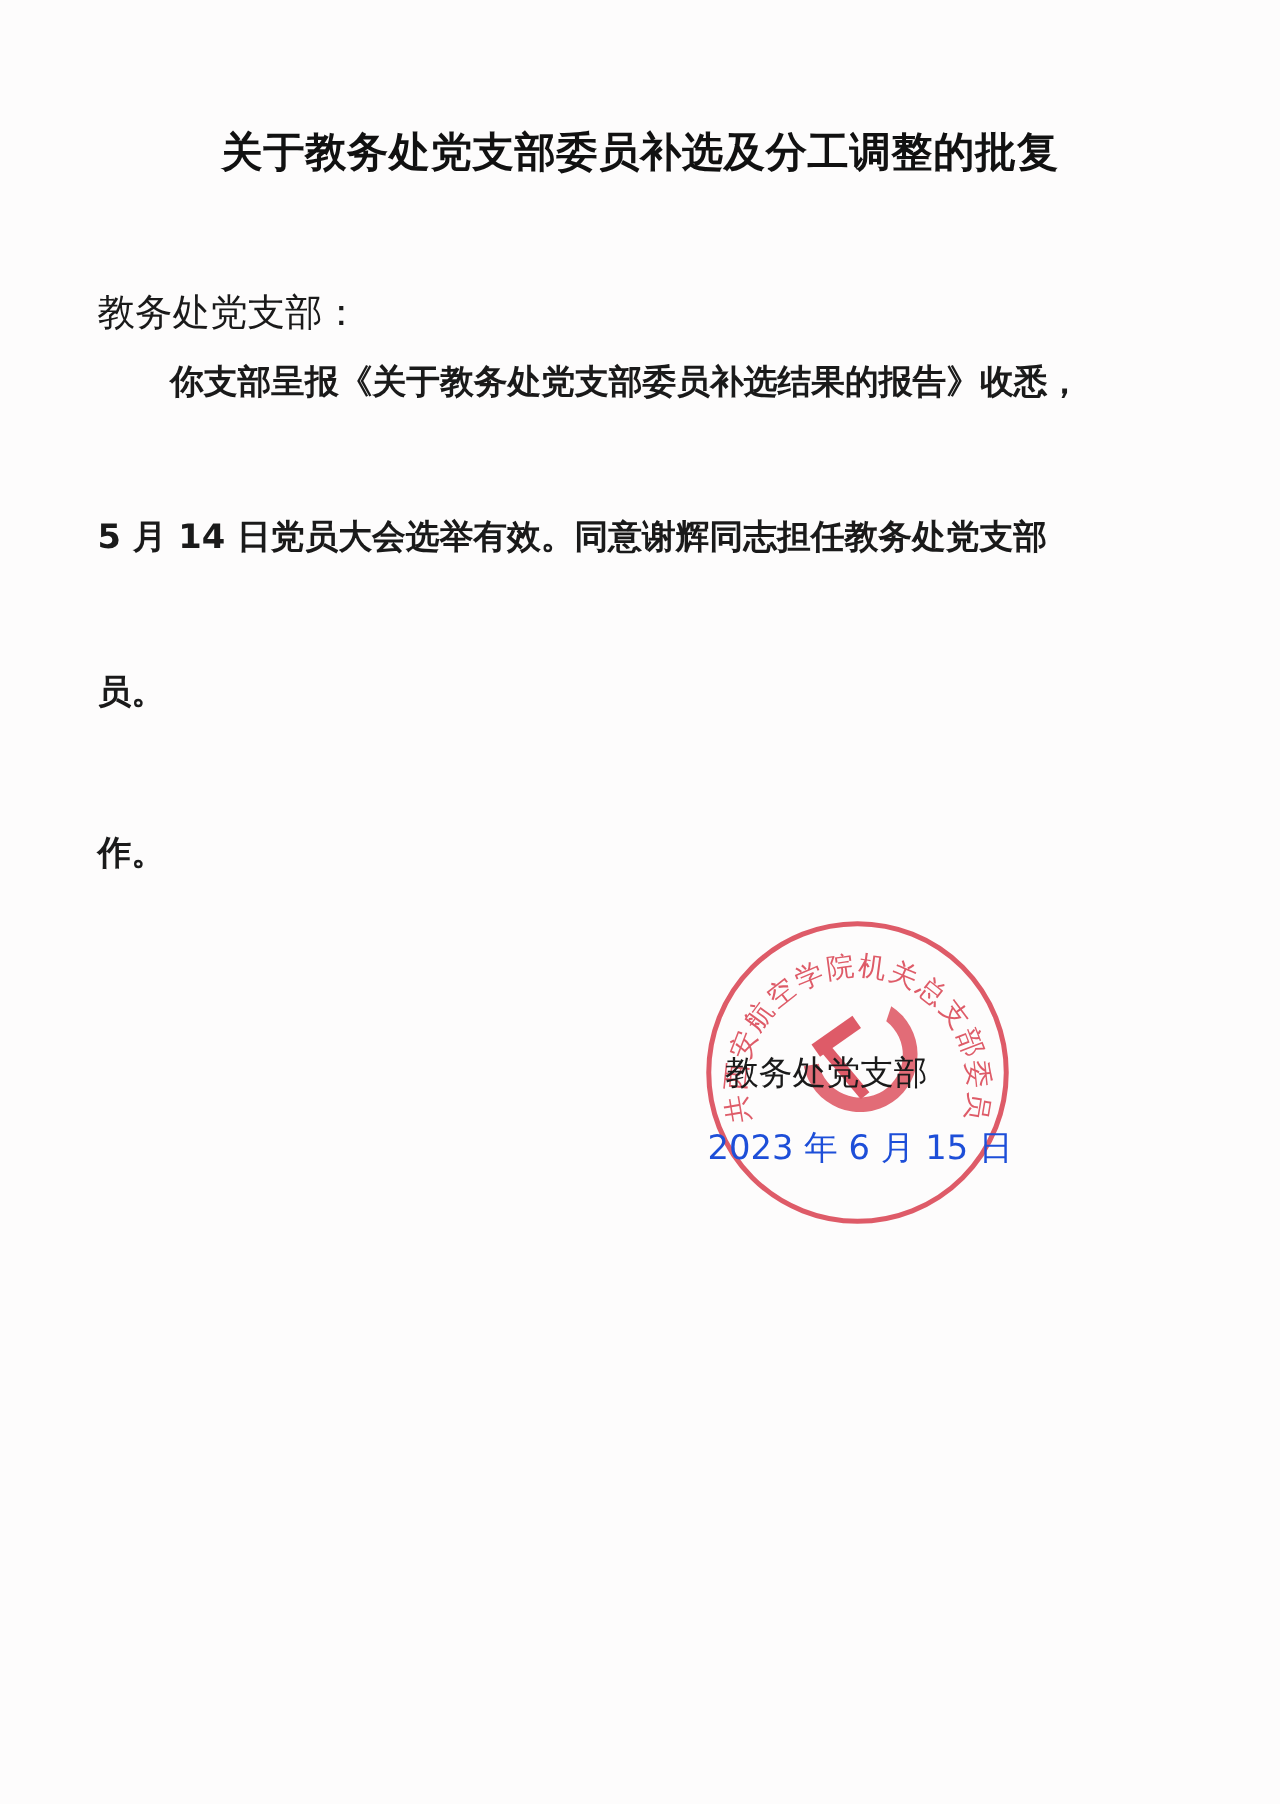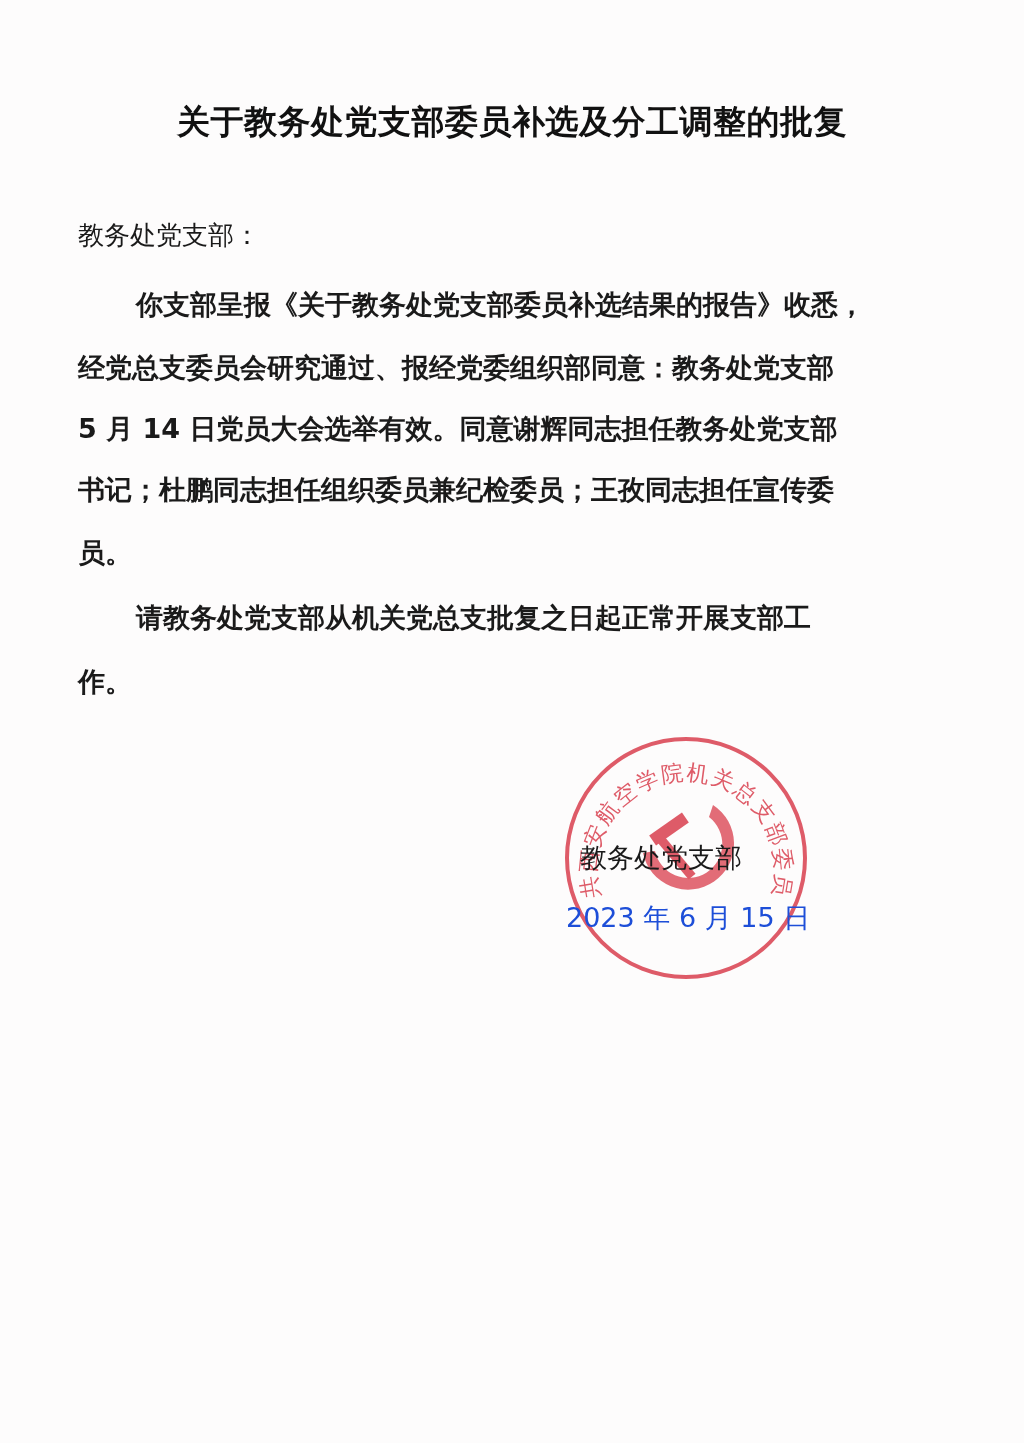--- a/index.html
+++ b/index.html
@@ -28,22 +28,22 @@
       top: 58px;
       text-align: center;
       font-size: 33px;
       font-weight: bold;
       letter-spacing: 0.5px;
       color: #111;
     }
     .salutation {
       position: absolute;
       left: 78px;
-      top: 176px;
-      font-size: 26px;
+      top: 188px;
+      font-size: 30px;
       color: #1a1a1a;
     }
     .line {
       position: absolute;
       left: 78px;
       font-size: 27px;
       white-space: nowrap;
       color: #1a1a1a;
       font-weight: bold;
     }
@@ -76,25 +76,22 @@
   </style>
 </head>
 <body>
 
 <div class="page">
   <div class="title">关于教务处党支部委员补选及分工调整的批复</div>
 
   <div class="salutation">教务处党支部：</div>
 
   <div class="line indent" style="top:245px;">你支部呈报《关于教务处党支部委员补选结果的报告》收悉，</div>
-  <div class="line" style="top:308px;">经党总支委员会研究通过、报经党委组织部同意：教务处党支部</div>
   <div class="line" style="top:369px;">5 月 14 日党员大会选举有效。同意谢辉同志担任教务处党支部</div>
-  <div class="line" style="top:430px;">书记；杜鹏同志担任组织委员兼纪检委员；王孜同志担任宣传委</div>
   <div class="line" style="top:493px;">员。</div>
-  <div class="line indent" style="top:558px;">请教务处党支部从机关党总支批复之日起正常开展支部工</div>
   <div class="line" style="top:622px;">作。</div>
 
   <svg class="seal" viewBox="0 0 246 246">
     <defs>
       <path id="sealArc" d="M 40 170 A 90 90 0 1 1 206 170"></path>
     </defs>
     <circle cx="123" cy="123" r="119" fill="none" stroke="#d9404f" stroke-width="4"></circle>
     <text font-size="22" fill="#d9404f" font-family="DejaVu Sans, sans-serif" letter-spacing="2">
       <textPath href="#sealArc" startOffset="50%" text-anchor="middle">中共西安航空学院机关总支部委员会</textPath>
     </text>

